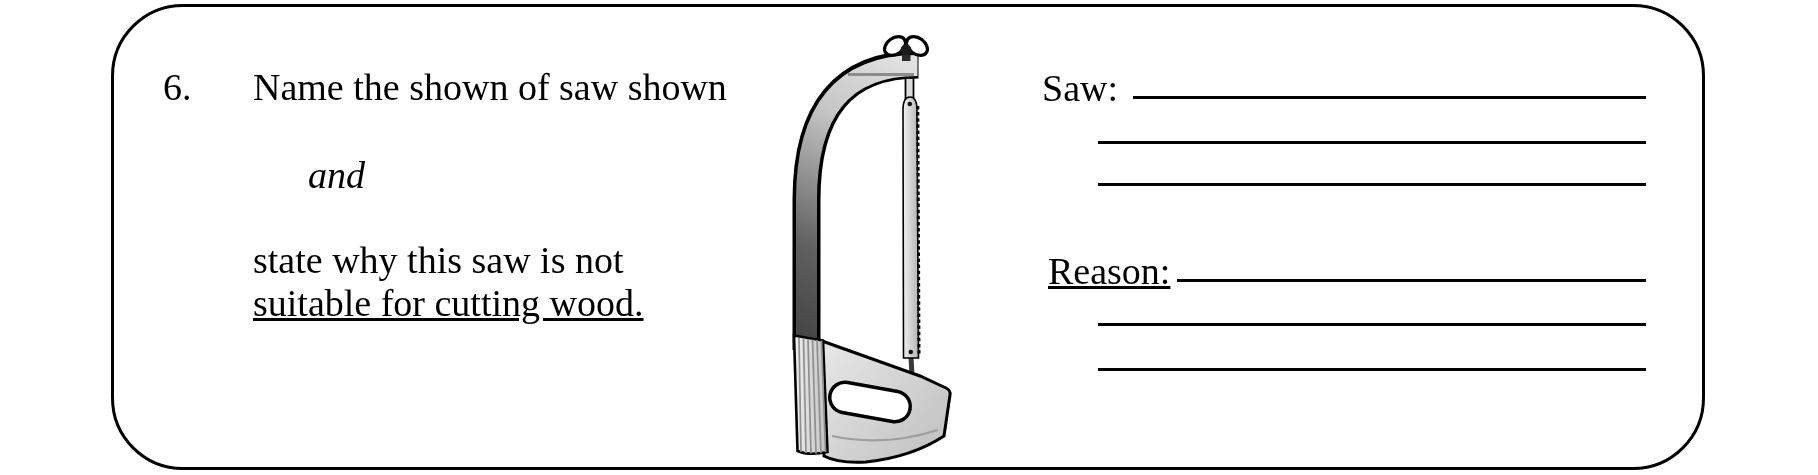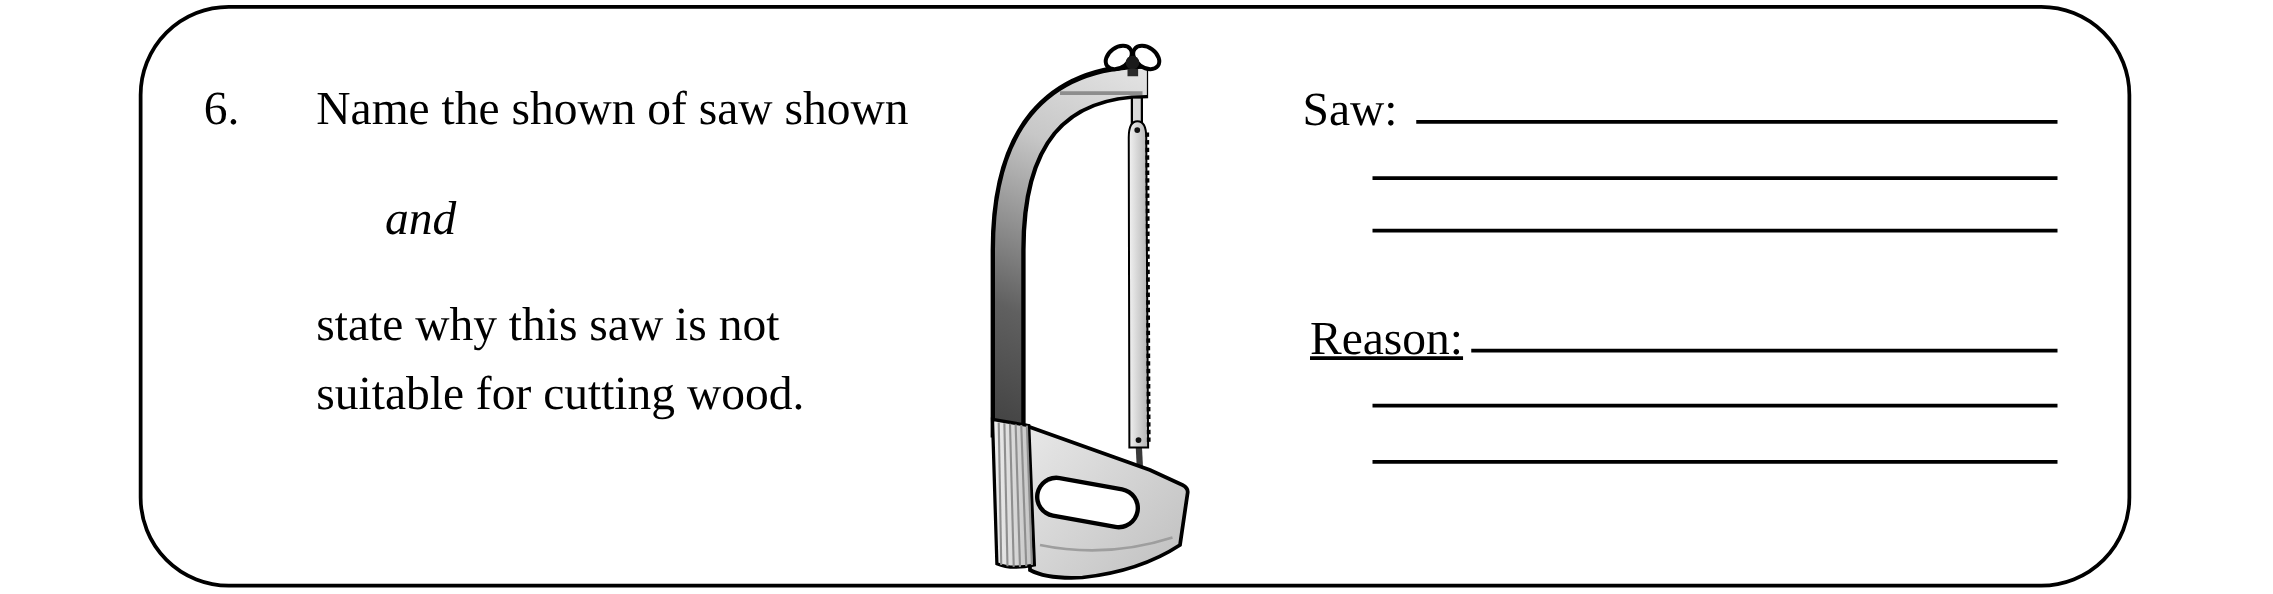--- a/index.html
+++ b/index.html
@@ -14,21 +14,21 @@
 </style>
 </head>
 <body>
 
 <div class="frame"></div>
 
 <div class="txt" style="left:163px;top:66px;">6.</div>
 <div class="txt" style="left:253px;top:66px;">Name the shown of saw shown</div>
 <div class="txt italic" style="left:268px;top:154px;margin-left:40px;">and</div>
 <div class="txt" style="left:253px;top:239px;font-family:Liberation Serif, serif;">state why this saw is not</div>
-<div class="txt" style="left:253px;top:294px;">suitable for cutting wood.</div>
+<div class="txt" style="left:253px;top:282px;text-decoration:underline;">suitable for cutting wood.</div>
 
 <div class="txt" style="left:1042px;top:67px;">Saw:</div>
 <div class="ansline" style="left:1133px;top:96px;width:513px;"></div>
 <div class="ansline" style="left:1098px;top:141px;width:548px;"></div>
 <div class="ansline" style="left:1098px;top:183px;width:548px;"></div>
 
 <div class="txt" style="left:1048px;top:250px;text-decoration:underline;">Reason:</div>
 <div class="ansline" style="left:1177px;top:279px;width:469px;"></div>
 <div class="ansline" style="left:1098px;top:323px;width:548px;"></div>
 <div class="ansline" style="left:1098px;top:368px;width:548px;"></div>

